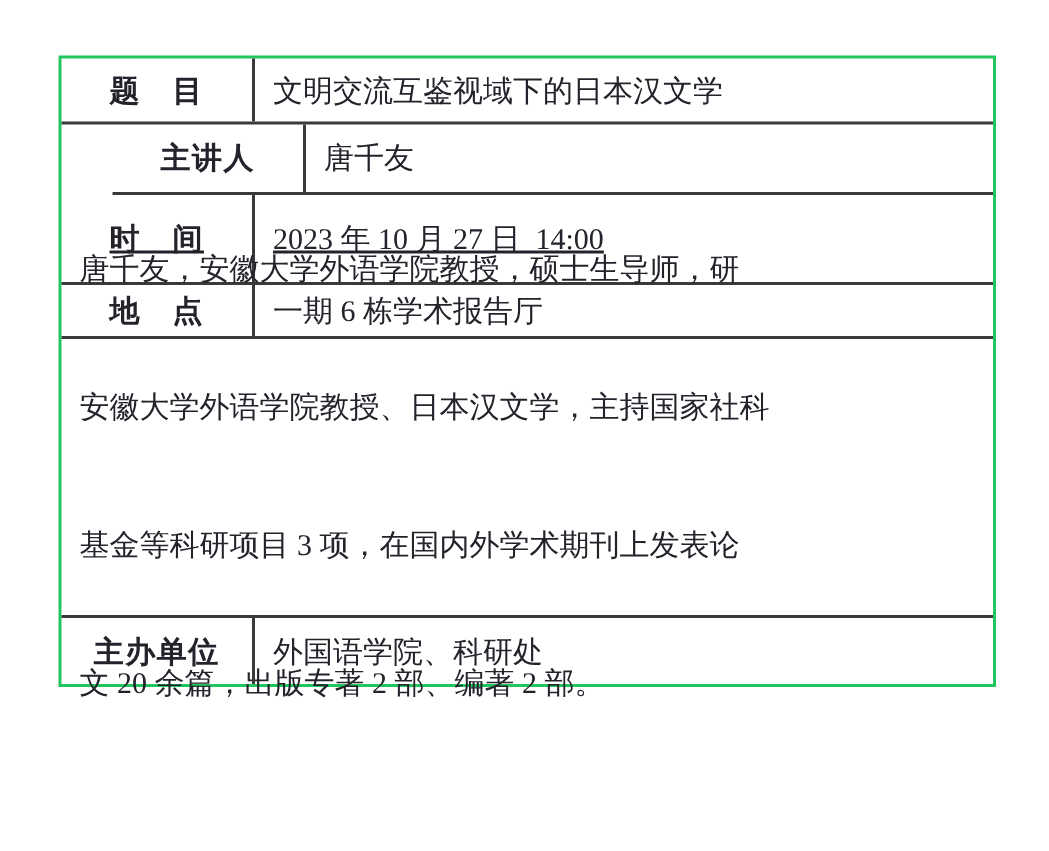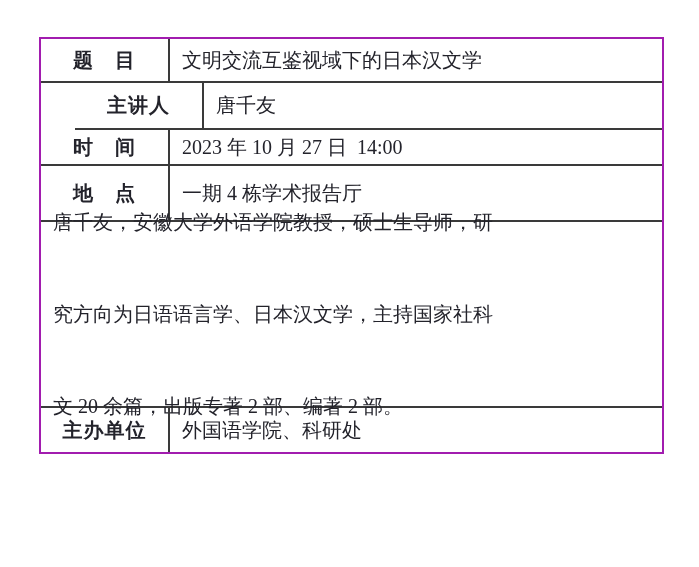--- a/index.html
+++ b/index.html
@@ -11,32 +11,32 @@
     background: #ffffff;
     font-family: "Liberation Serif", serif;
     color: #23232b;
     overflow: hidden;
   }
   .info-table {
     position: absolute;
     left: 39px;
     top: 37px;
     width: 625px;
-    border: 2px solid #a21caf;
+    border: 2px solid #22c55e;
     background: #ffffff;
   }
   .row {
     display: flex;
     border-bottom: 2px solid #3a3a3a;
   }
   .row:last-child { border-bottom: none; }
   .row:nth-child(1) { height: 44px; }
   .row:nth-child(2) { height: 47px; margin-left: 34px; }
-  .row:nth-child(3) { height: 36px; }
-  .row:nth-child(4) { height: 56px; }
+  .row:nth-child(3) { height: 60px; text-decoration: underline; }
+  .row:nth-child(4) { height: 36px; }
   .row:nth-child(5) { height: 186px; }
   .row:nth-child(6) { height: 44px; }
   .label-cell {
     width: 129px;
     flex: 0 0 129px;
     display: flex;
     align-items: center;
     justify-content: center;
     border-right: 2px solid #3a3a3a;
     font-weight: bold;
@@ -78,28 +78,29 @@
       <div class="value-cell">唐千友</div>
     </div>
 
     <div class="row">
       <div class="label-cell">时　间</div>
       <div class="value-cell">2023 年 10 月 27 日  14:00</div>
     </div>
 
     <div class="row">
       <div class="label-cell">地　点</div>
-      <div class="value-cell">一期 4 栋学术报告厅</div>
+      <div class="value-cell">一期 6 栋学术报告厅</div>
     </div>
 
     <div class="row">
       <div class="value-cell">
         <span class="bio-block">
           <span class="bio-line">唐千友，安徽大学外语学院教授，硕士生导师，研</span>
-          <span class="bio-line">究方向为日语语言学、日本汉文学，主持国家社科</span>
+          <span class="bio-line">安徽大学外语学院教授、日本汉文学，主持国家社科</span>
+          <span class="bio-line">基金等科研项目 3 项，在国内外学术期刊上发表论</span>
           <span class="bio-line">文 20 余篇，出版专著 2 部、编著 2 部。</span>
         </span>
       </div>
     </div>
 
     <div class="row">
       <div class="label-cell">主办单位</div>
       <div class="value-cell">外国语学院、科研处</div>
     </div>
 

